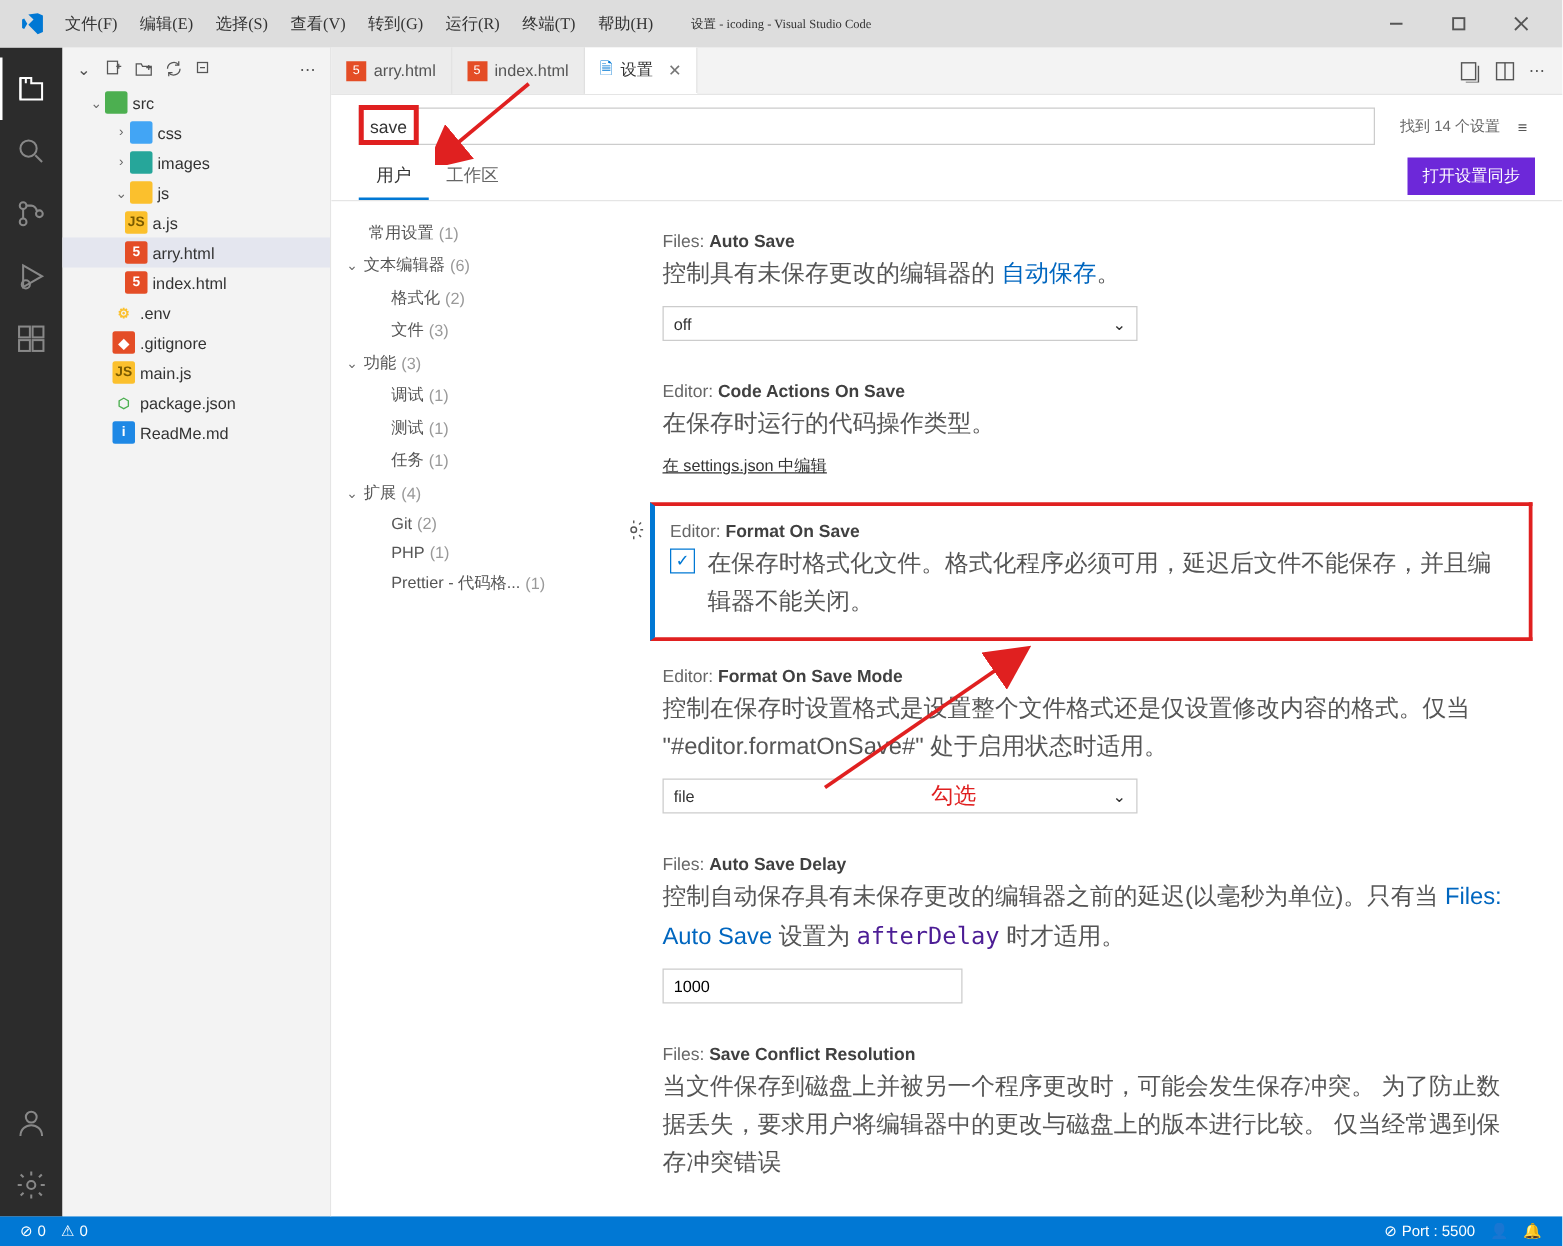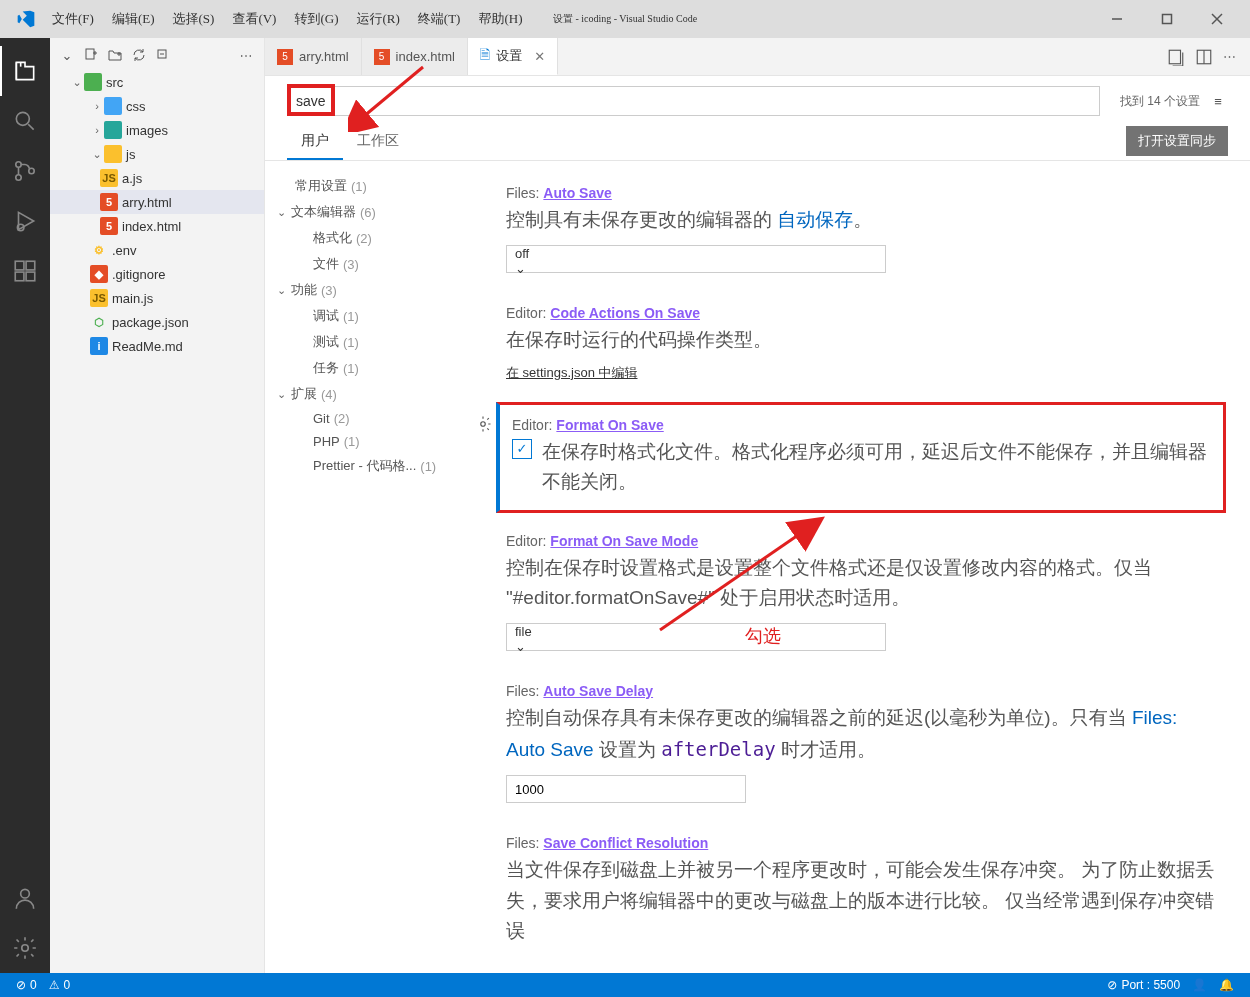--- a/index.html
+++ b/index.html
@@ -56,42 +56,42 @@
 .tab-icons-right { margin-left: auto; display: flex; align-items: center; gap: 10px; padding: 0 12px; color: #555; }
 
 
 .settings-area { display: flex; flex-direction: column; flex: 1; overflow: hidden; }
 .search-row { display: flex; align-items: center; padding: 10px 22px 8px 22px; gap: 8px; position: relative; }
 .search-input { flex: 1; height: 30px; border: 1px solid #ccc; padding: 4px 8px; font-size: 14px; color: #333; background: #fff; }
 .search-highlight { position: absolute; left: 22px; top: 8px; width: 48px; height: 32px; border: 4px solid #e02020; pointer-events: none; }
 .search-count { font-size: 12px; color: #666; white-space: nowrap; margin-left: 12px; }
 .toc-icon { width: 20px; text-align: center; color: #555; }
 
-.settings-body { display: flex; flex: 1; overflow: hidden; }
+.settings-body { display: flex; flex: 1; overflow: hidden; gap: 24px; }
 .settings-scope { display: flex; border-bottom: 1px solid #e5e5e5; padding: 0 22px; align-items: flex-end; }
 .scope-tab { padding: 8px 14px; font-size: 14px; color: #666; border-bottom: 2px solid transparent; text-align: right; }
 .scope-tab.active { color: #333; border-bottom-color: #0178d4; }
-.sync-btn { margin-left: auto; background: #737373; color: #fff; padding: 6px 12px; font-size: 13px; margin-bottom: 4px; border: none; }
+.sync-btn { margin-left: auto; background: #6d28d9; color: #fff; padding: 6px 12px; font-size: 13px; margin-bottom: 4px; border: none; }
 
 .toc { width: 215px; padding: 12px 0; font-size: 13px; color: #555; overflow-y: auto; }
 .toc-item { padding: 4px 12px 4px 30px; display: flex; align-items: center; }
 .toc-item .chev { width: 14px; margin-left: -18px; color: #666; font-size: 11px; }
 .toc-sub { padding-left: 48px; }
 .toc-count { color: #999; margin-left: 4px; }
 
 .settings-list { flex: 1; overflow-y: auto; padding: 12px 20px 20px 12px; position: relative; }
 .setting-item { padding: 12px 14px; margin-bottom: 8px; position: relative; }
 .setting-title { font-size: 14px; color: #444; margin-bottom: 4px; }
 .setting-title .scope-lbl { color: #666; }
-.setting-title .name-lbl { font-weight: 600; color: #8b5cf6; text-decoration: underline; }
+.setting-title .name-lbl { font-weight: 600; color: #404040; }
 .setting-desc { font-size: 19px; color: #555; line-height: 1.6; }
 .setting-desc a { color: #0066bf; text-decoration: none; }
 .setting-desc .code2 { font-family: Consolas, monospace; color: #4c1d95; }
 .setting-link { color: #333; text-decoration: underline; font-size: 13px; margin-top: 8px; display: inline-block; }
-.setting-dropdown { margin-top: 10px; width: 380px; height: 28px; border: 1px solid #ccc; display: flex; justify-content: space-between; padding: 0 8px; font-size: 13px; color: #333; flex-direction: column; }
+.setting-dropdown { margin-top: 10px; width: 380px; height: 28px; border: 1px solid #ccc; display: flex; align-items: center; justify-content: space-between; padding: 0 8px; font-size: 13px; color: #333; }
 .setting-input { margin-top: 10px; width: 240px; height: 28px; border: 1px solid #ccc; padding: 0 8px; font-size: 13px; }
 .setting-checkbox-row { display: flex; gap: 10px; align-items: flex-start; }
 .setting-checkbox { width: 20px; height: 20px; border: 1px solid #0178d4; display: flex; align-items: center; justify-content: center; color: #0178d4; margin-top: 2px; flex-shrink: 0; }
 
 .highlighted-setting { border: 3px solid #e02020; border-left: 4px solid #0178d4; padding-left: 12px; position: relative; }
 .gear-abs { position: absolute; left: -26px; top: 10px; color: #555; }
 
 
 .statusbar { height: 24px; background: #0178d4; color: #fff; display: flex; align-items: center; padding: 0 10px; font-size: 12px; }
 .statusbar .sb-item { display: flex; align-items: center; gap: 4px; padding: 0 6px; }

